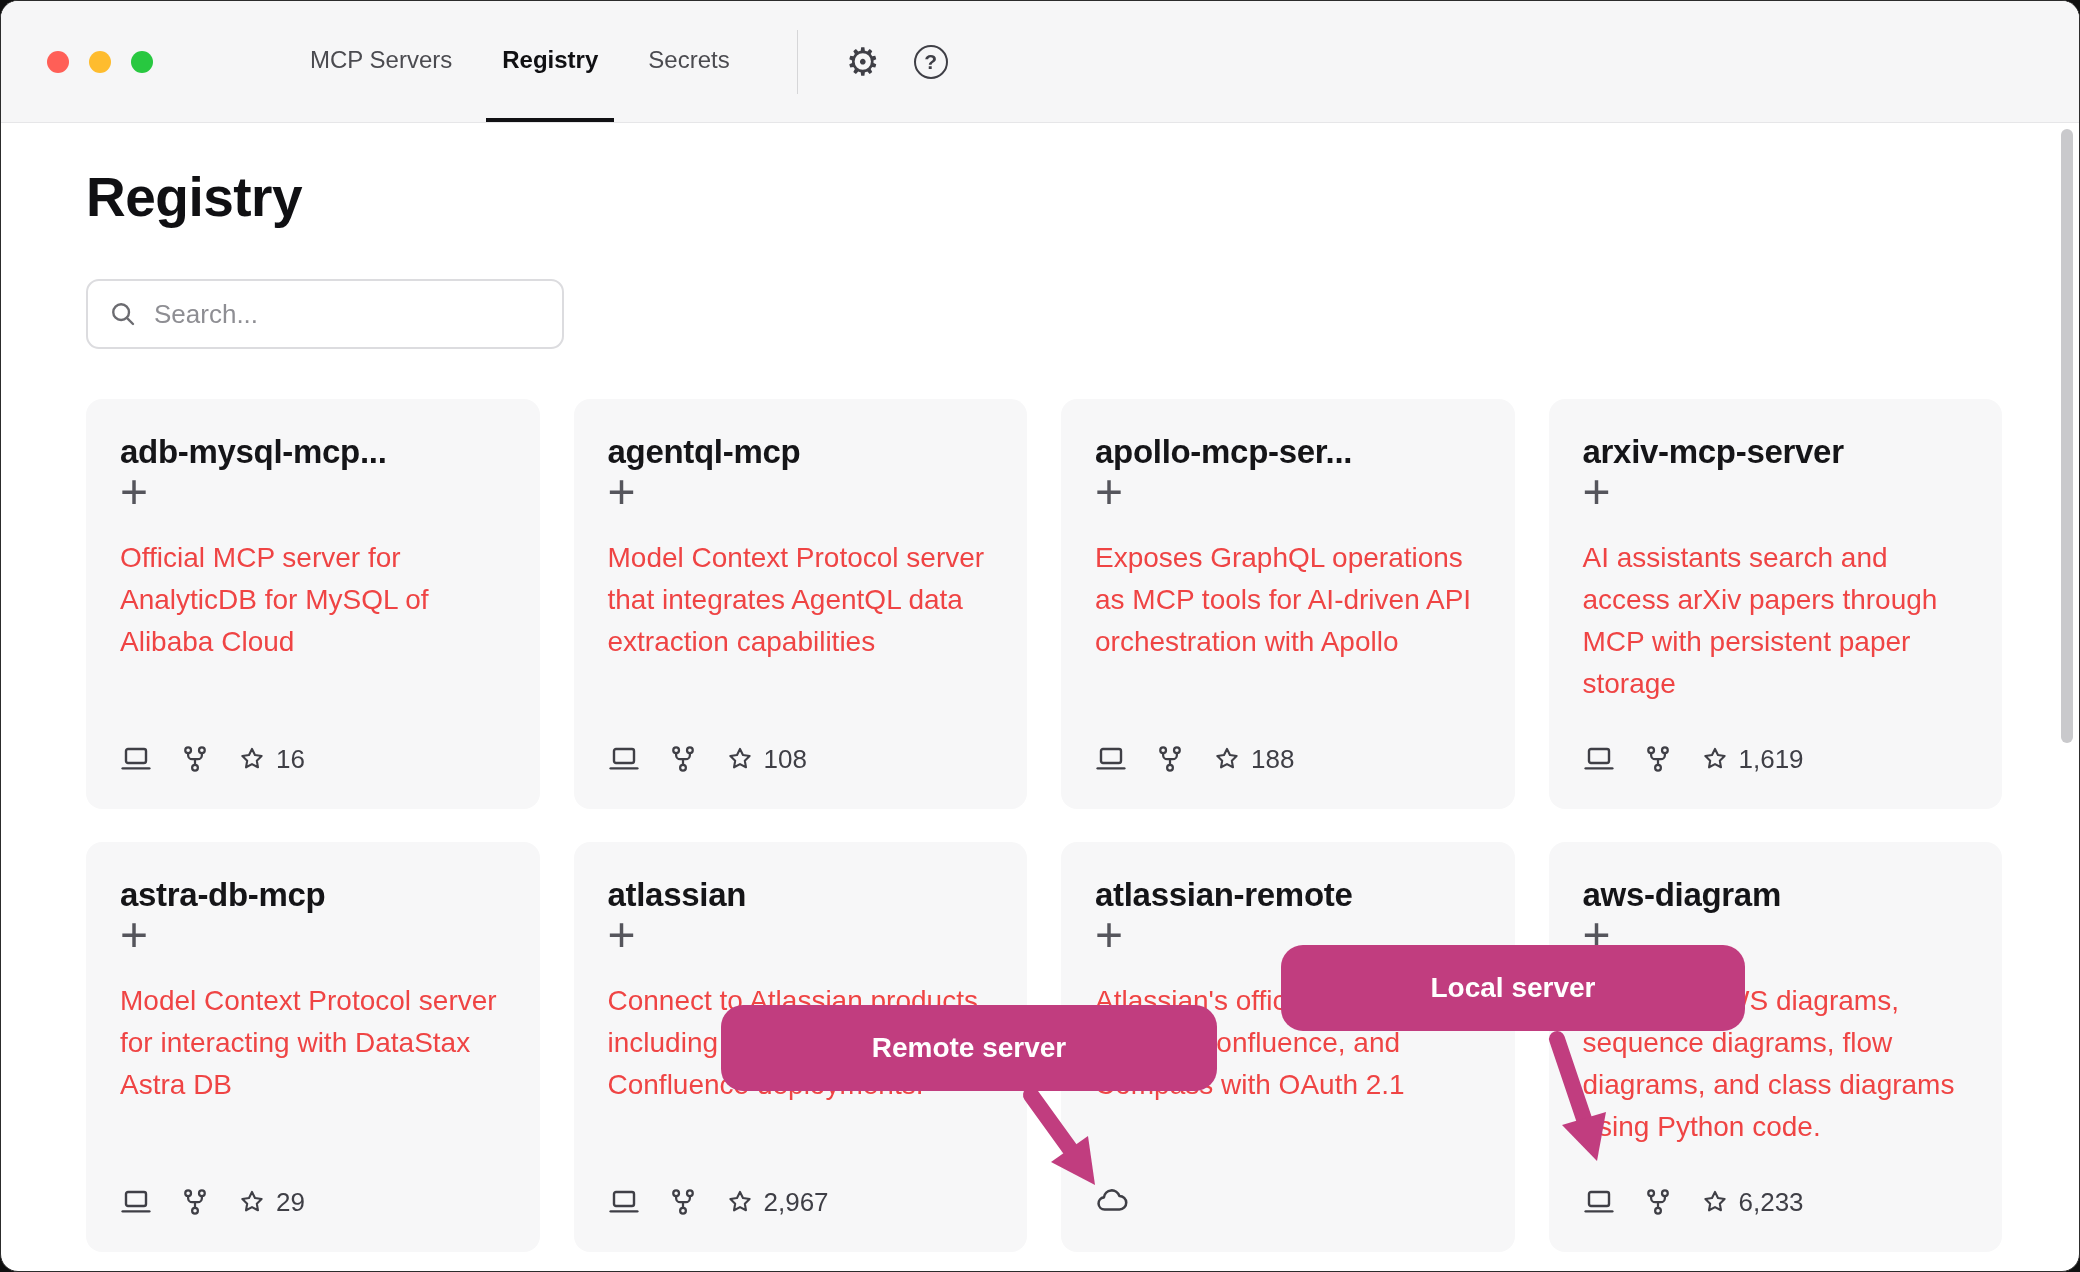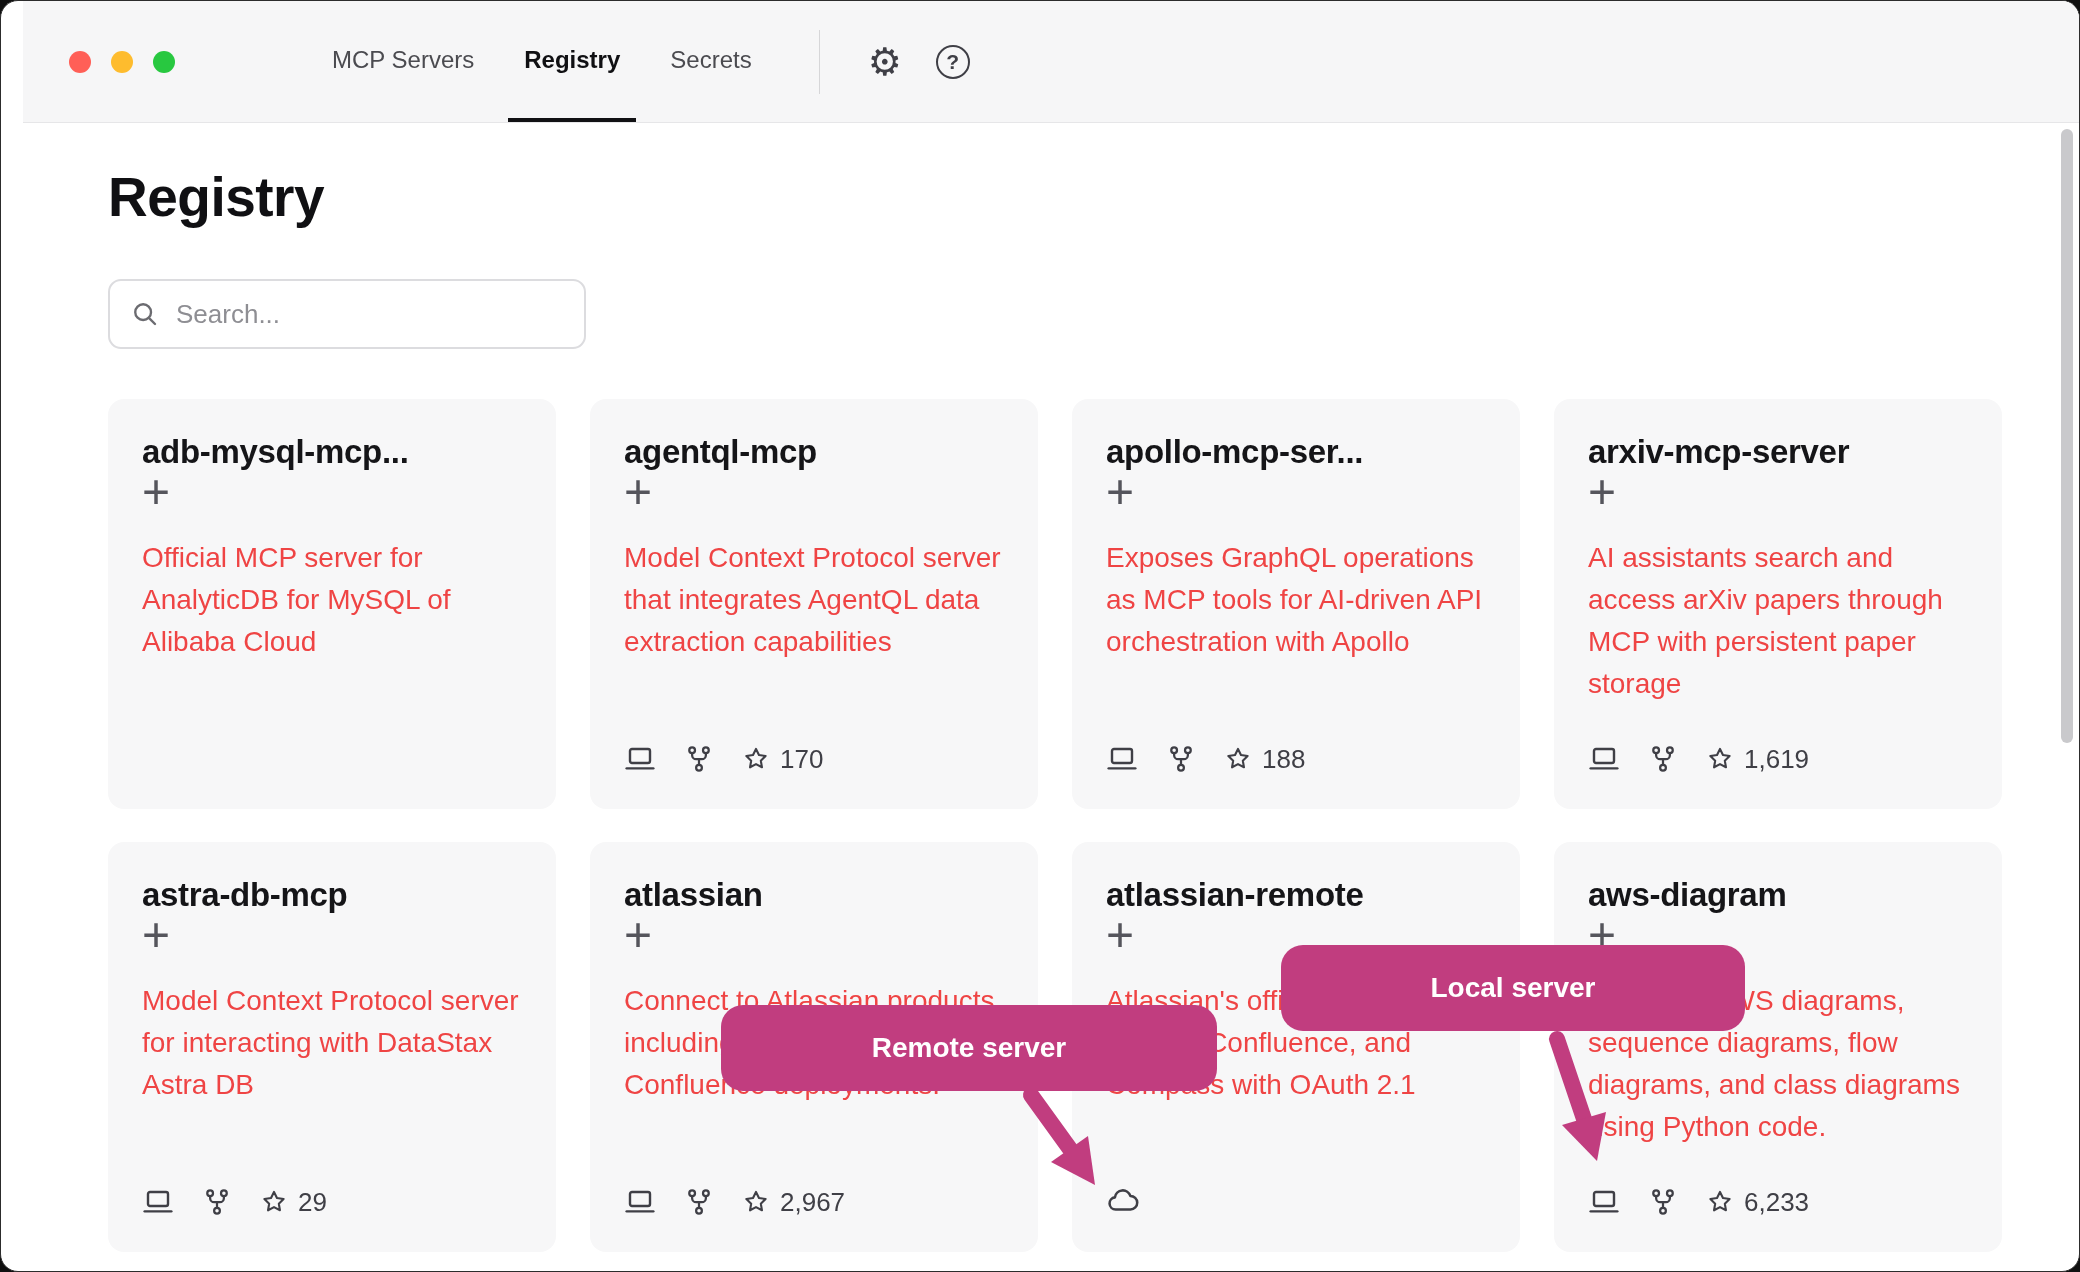--- a/index.html
+++ b/index.html
@@ -5,21 +5,20 @@
   * { margin: 0; padding: 0; box-sizing: border-box; }
   html, body { width: 2080px; height: 1272px; background: #101010; overflow: hidden; }
   body { font-family: "Liberation Sans", "DejaVu Sans", sans-serif; }
 
   .window {
     position: absolute; inset: 0;
     background: #ffffff;
     border-radius: 18px;
     overflow: hidden;
     border: 1px solid #2c2c2c;
-    padding-left: 22px;
   }
 
   
   .titlebar {
     height: 122px;
     background: #f6f6f7;
     border-bottom: 1px solid #e6e6e8;
     display: flex;
     align-items: stretch;
   }
@@ -179,40 +178,54 @@
     </div>
 
     <div class="cards">
 
       <div class="card">
         <div class="card-head">
           <div class="card-title">adb-mysql-mcp...</div>
           <button class="add-btn">+</button>
         </div>
         <p class="card-desc">Official MCP server for AnalyticDB for MySQL of Alibaba Cloud</p>
+        <div class="card-footer">
+          <svg class="icon-svg" width="32" height="32" viewBox="0 0 24 24">
+              <use href="#ic-laptop"></use>
+            </svg>
+          <svg class="icon-svg" width="30" height="30" viewBox="0 0 24 24">
+              <use href="#ic-fork"></use>
+            </svg>
+          <span class="star-group">
+            <svg class="icon-svg" width="28" height="28" viewBox="0 0 24 24">
+                <use href="#ic-star"></use>
+              </svg>
+            <span class="star-count">16</span>
+          </span>
+        </div>
       </div>
 
       <div class="card">
         <div class="card-head">
           <div class="card-title">agentql-mcp</div>
           <button class="add-btn">+</button>
         </div>
         <p class="card-desc">Model Context Protocol server that integrates AgentQL data extraction capabilities</p>
         <div class="card-footer">
           <svg class="icon-svg" width="32" height="32" viewBox="0 0 24 24">
               <use href="#ic-laptop"></use>
             </svg>
           <svg class="icon-svg" width="30" height="30" viewBox="0 0 24 24">
               <use href="#ic-fork"></use>
             </svg>
           <span class="star-group">
             <svg class="icon-svg" width="28" height="28" viewBox="0 0 24 24">
                 <use href="#ic-star"></use>
               </svg>
-            <span class="star-count">170</span>
+            <span class="star-count">108</span>
           </span>
         </div>
       </div>
 
       <div class="card">
         <div class="card-head">
           <div class="card-title">apollo-mcp-ser...</div>
           <button class="add-btn">+</button>
         </div>
         <p class="card-desc">Exposes GraphQL operations as MCP tools for AI-driven API orchestration with Apollo</p>

